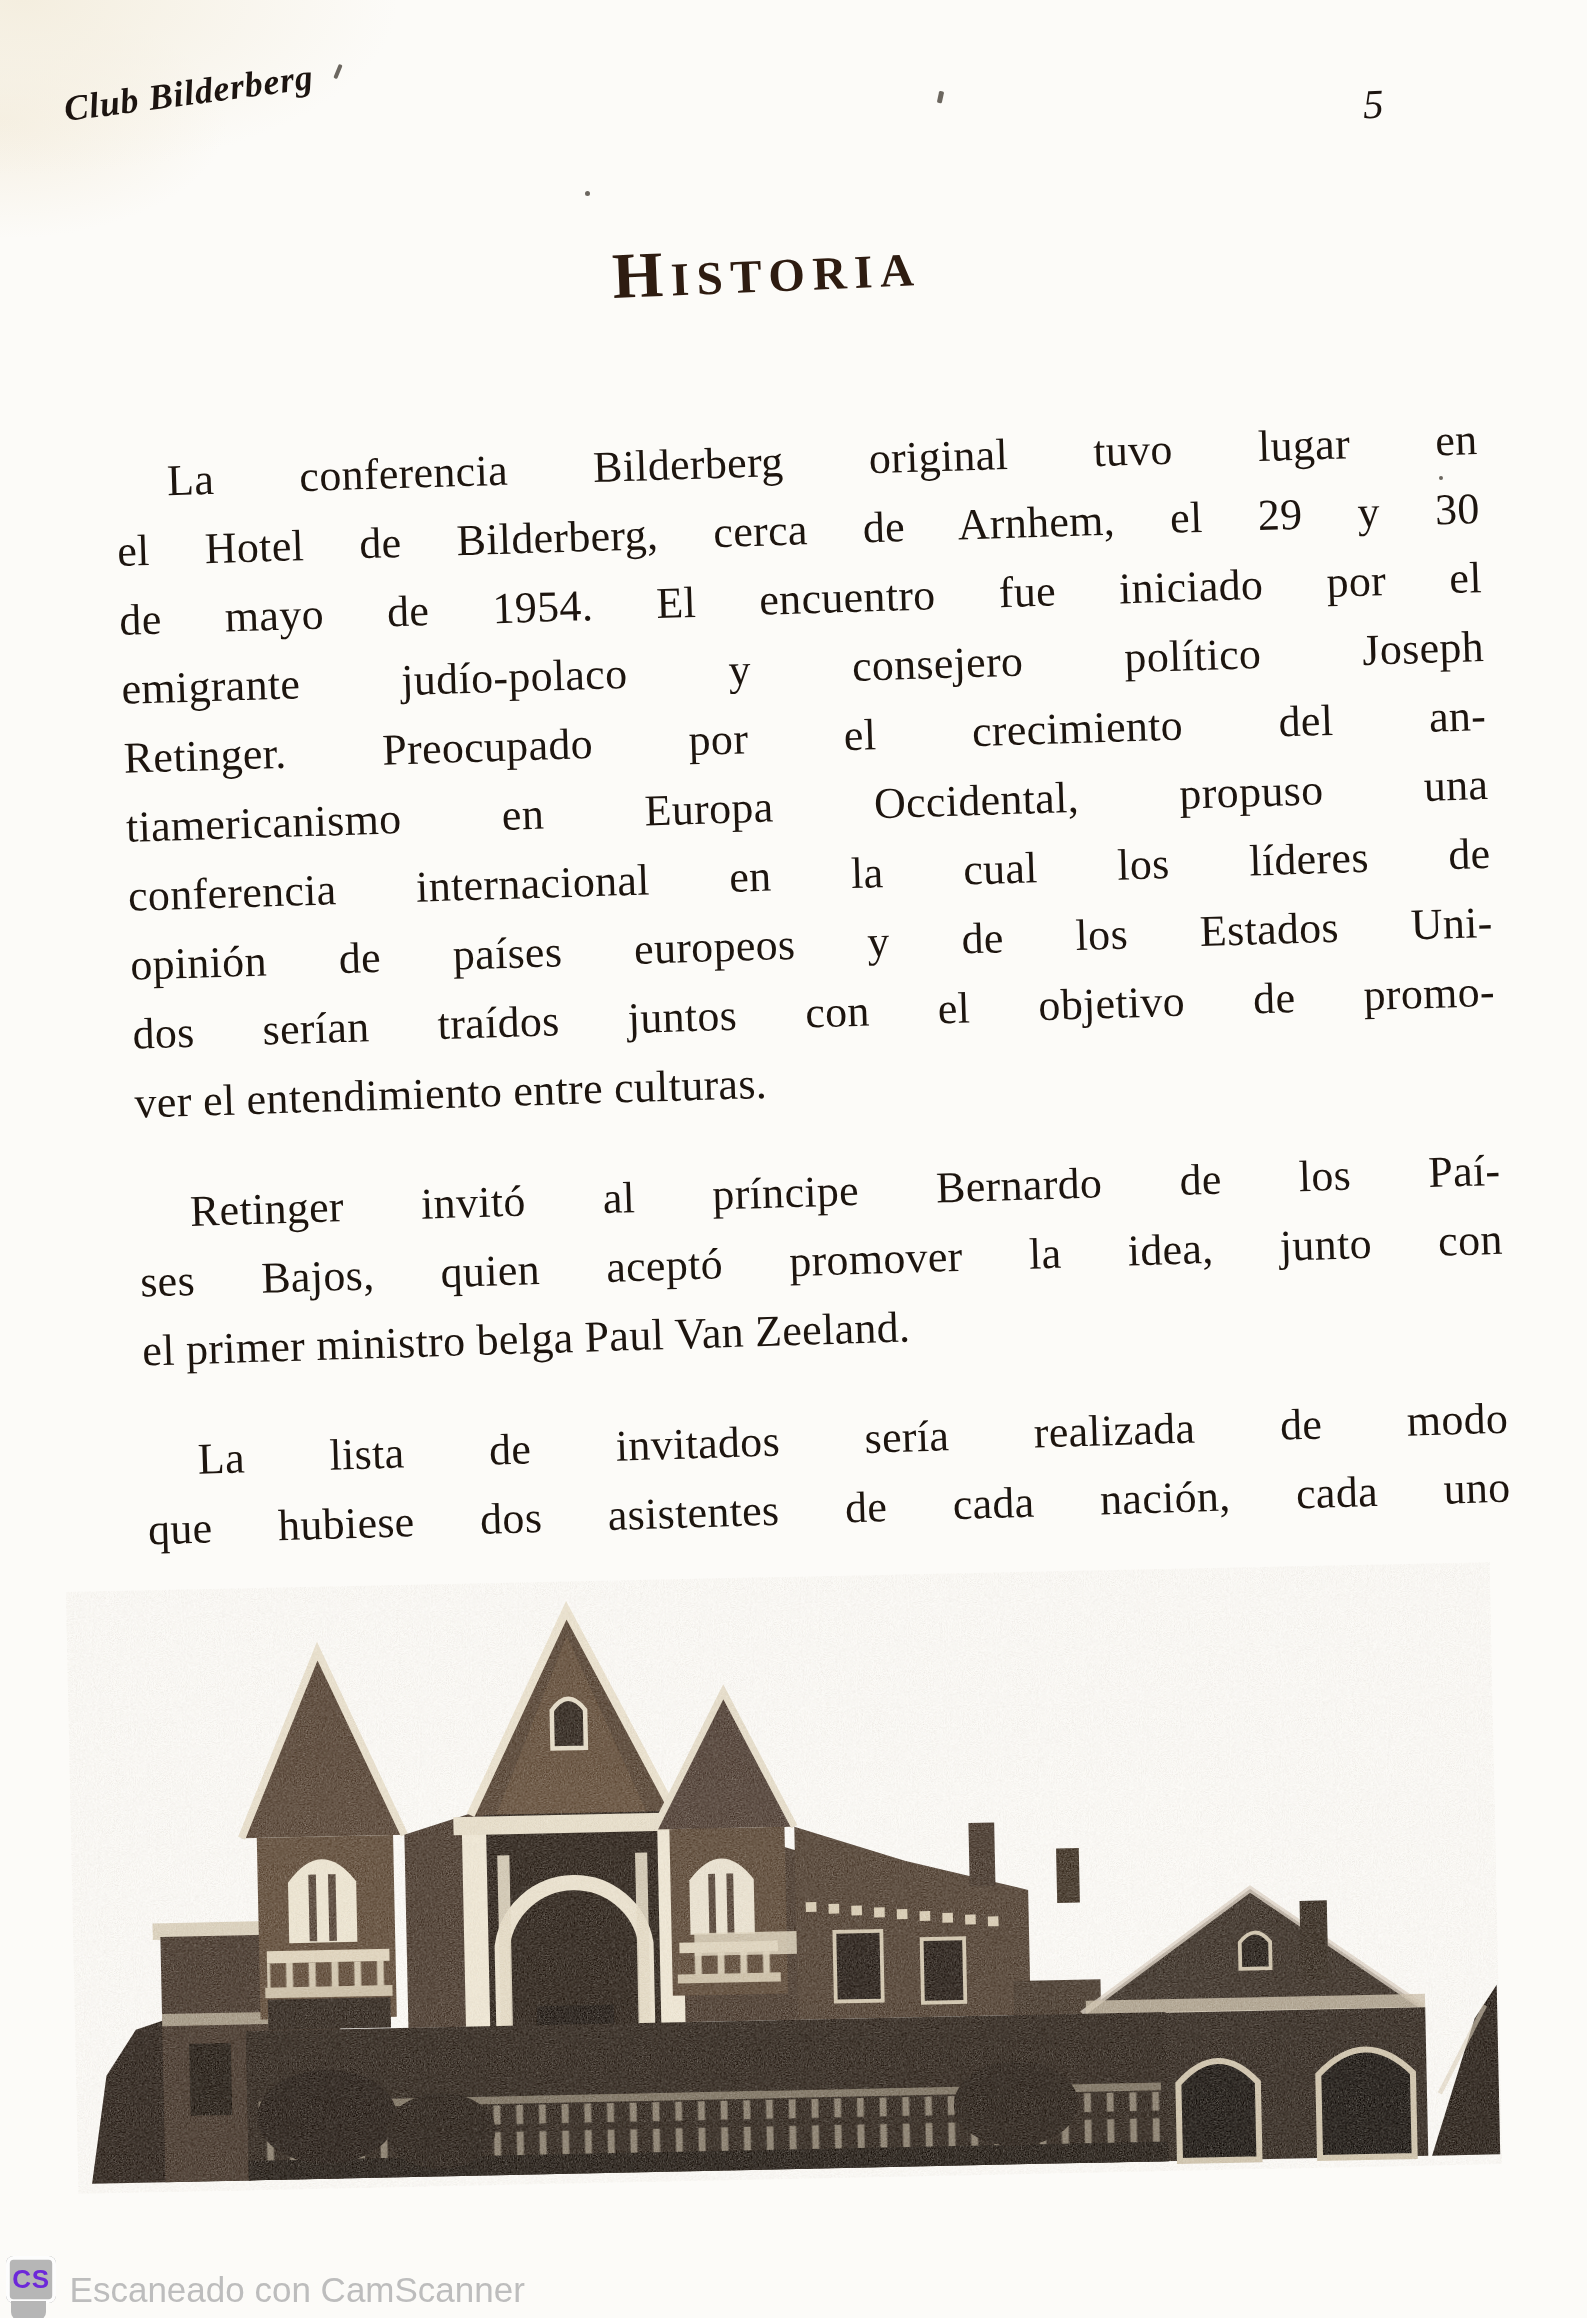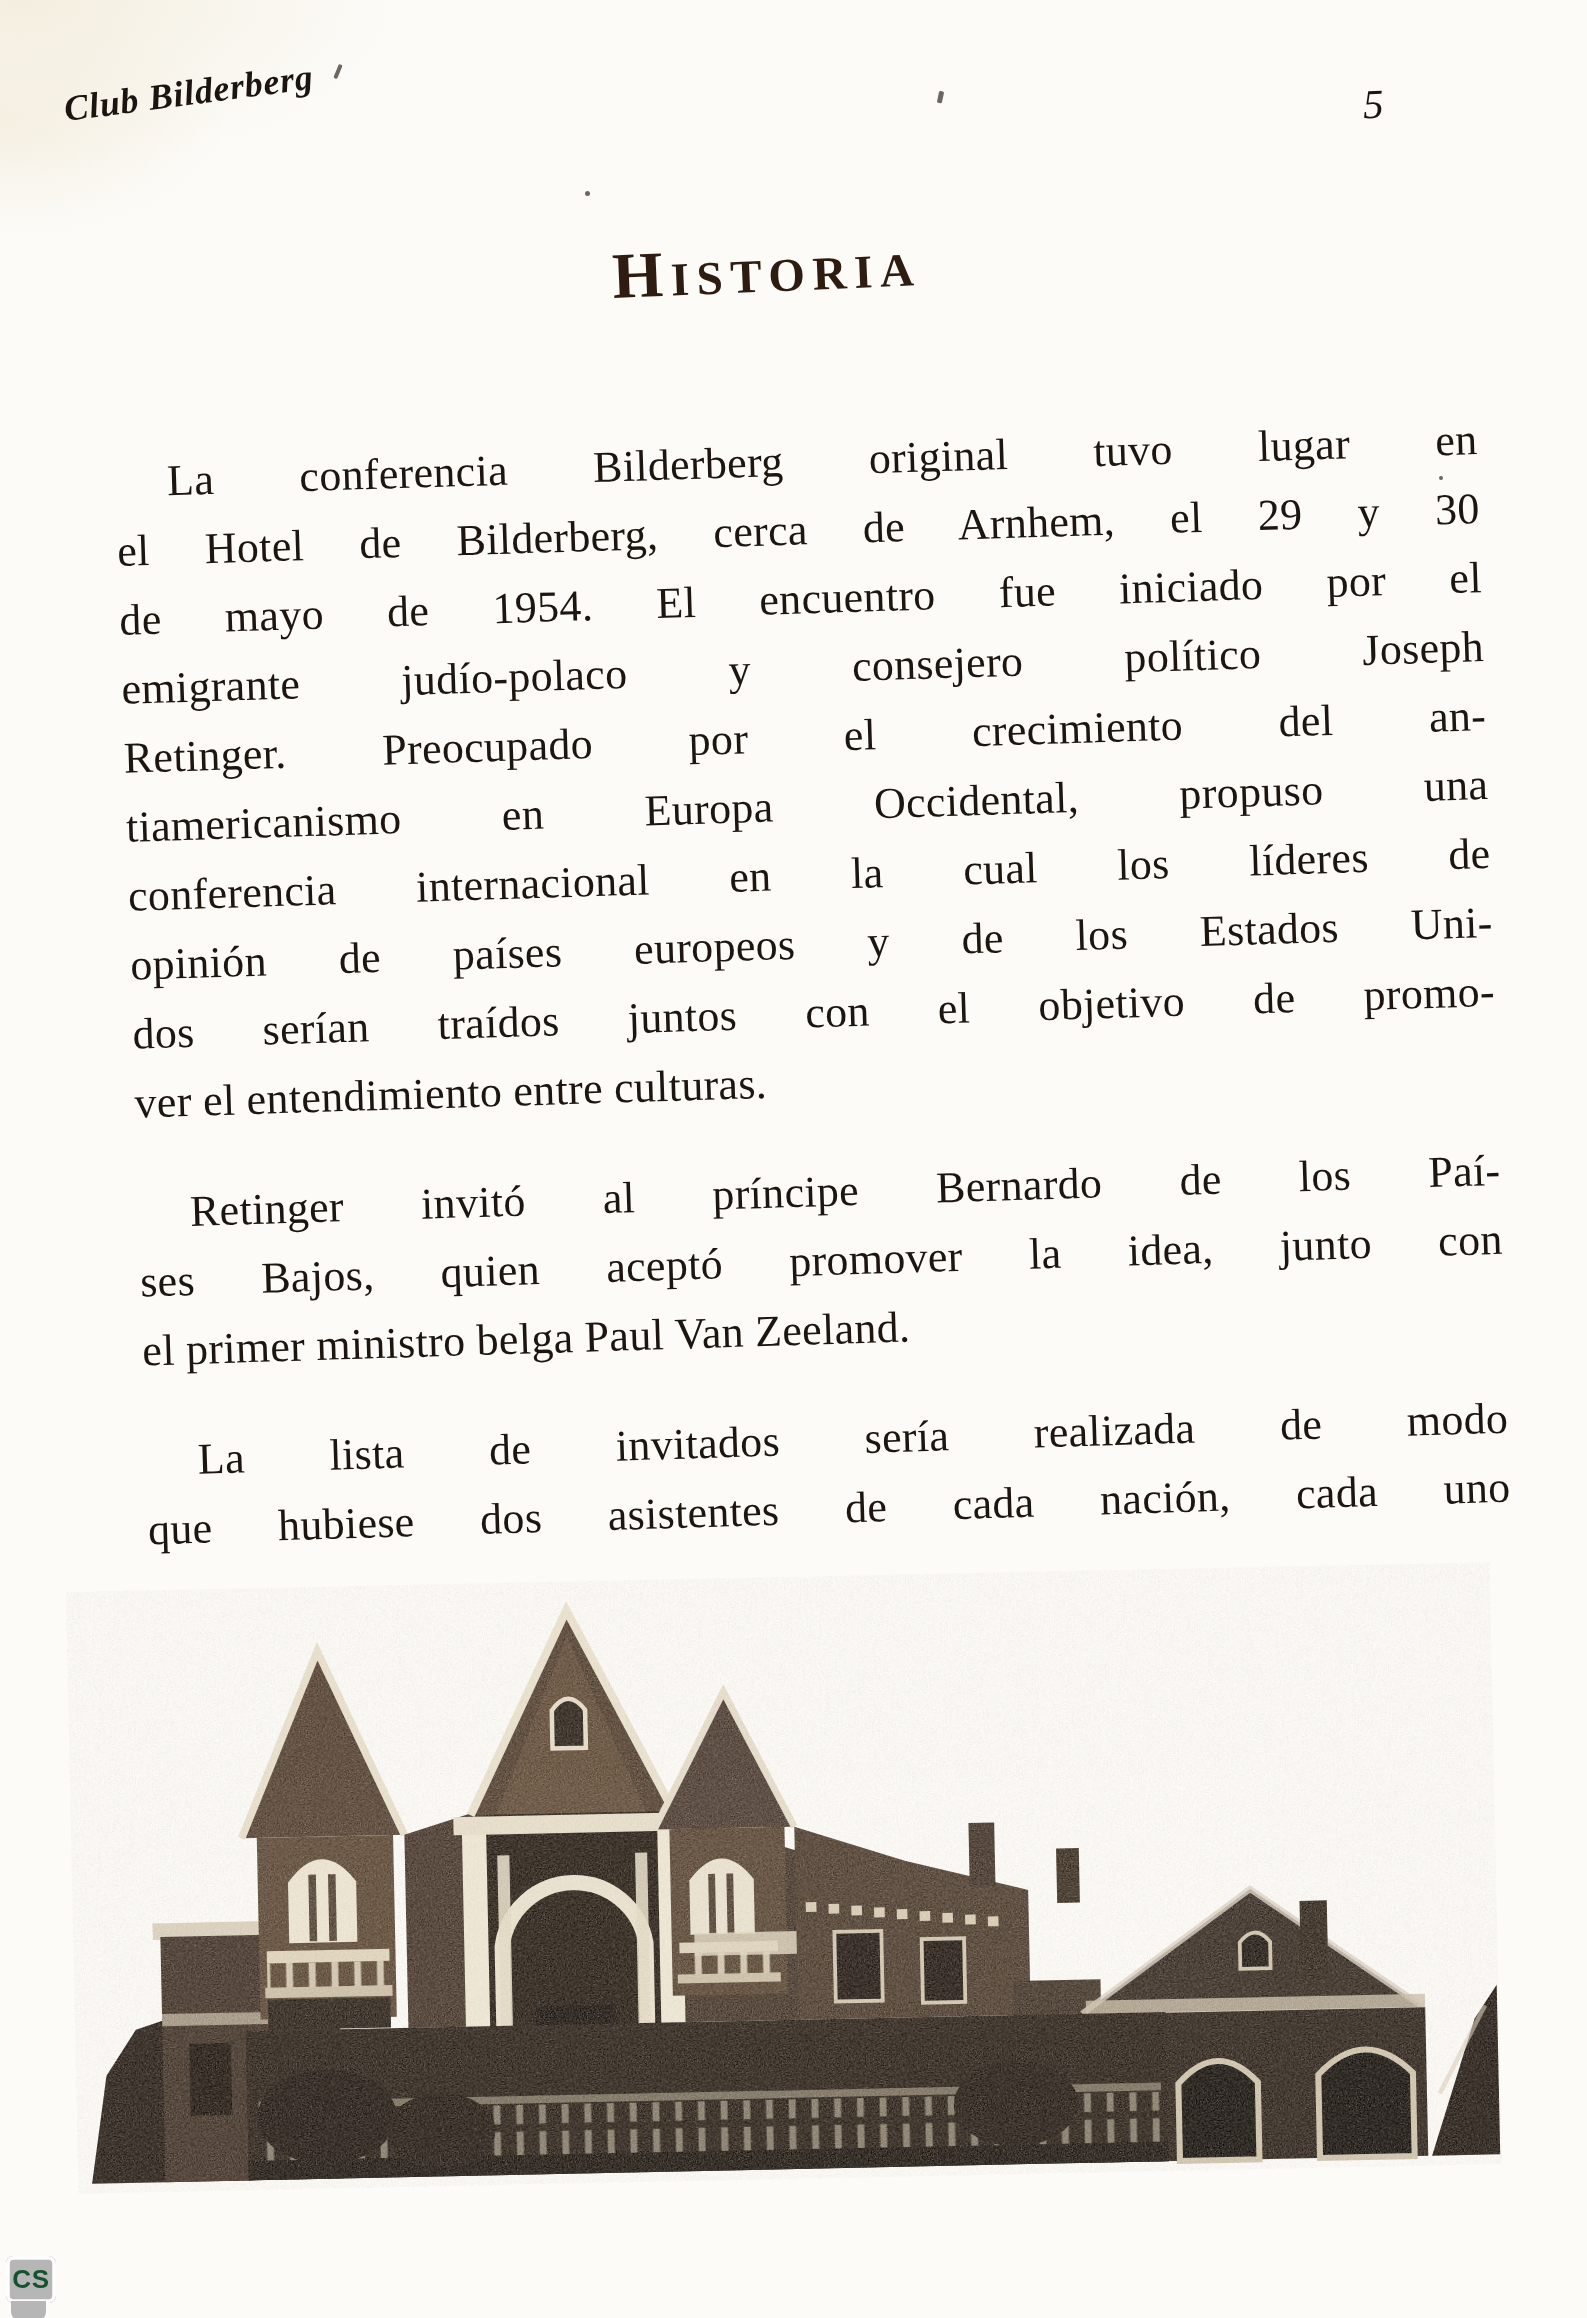--- a/index.html
+++ b/index.html
@@ -55,21 +55,21 @@
     display:flex; align-items:flex-start; gap:13.6px;
     font-family:"Liberation Sans","DejaVu Sans",sans-serif;
   }
   .cs-badge { position:relative; width:50px; height:67px; }
   .cs-box {
     position:absolute; left:0; top:0; width:50px; height:47px;
     background:#b6b6b6; border-radius:7.6px;
     display:flex; align-items:center; justify-content:center;
     box-shadow: inset 0 0 0 3.8px #fdfdfd, inset 0 0 0 6px #b6b6b6;
   }
-  .cs-box span { color:#14532d; font-weight:bold; font-size:26px; letter-spacing:0.8px; }
+  .cs-box span { color:#6d28d9; font-weight:bold; font-size:26px; letter-spacing:0.8px; }
   .cs-tab {
     position:absolute; left:4.5px; top:45px; width:35px; height:19.7px;
     background:#b6b6b6; border-radius:0 0 9px 9px;
   }
   .wm-text { color:#bdbdbd; font-size:35px; line-height:50px; margin-top:9px; }
 </style>
 </head>
 <body>
 
 <div class="page">
@@ -240,16 +240,17 @@
   <div class="speck s3"></div>
   <div class="speck s4"></div>
 
   <div class="watermark">
     <div class="cs-badge">
       <div class="cs-box">
           <span>CS</span>
         </div>
       <div class="cs-tab"></div>
     </div>
+    <div class="wm-text">Escaneado con CamScanner</div>
   </div>
 
 </div>
 
 
 </body></html>

